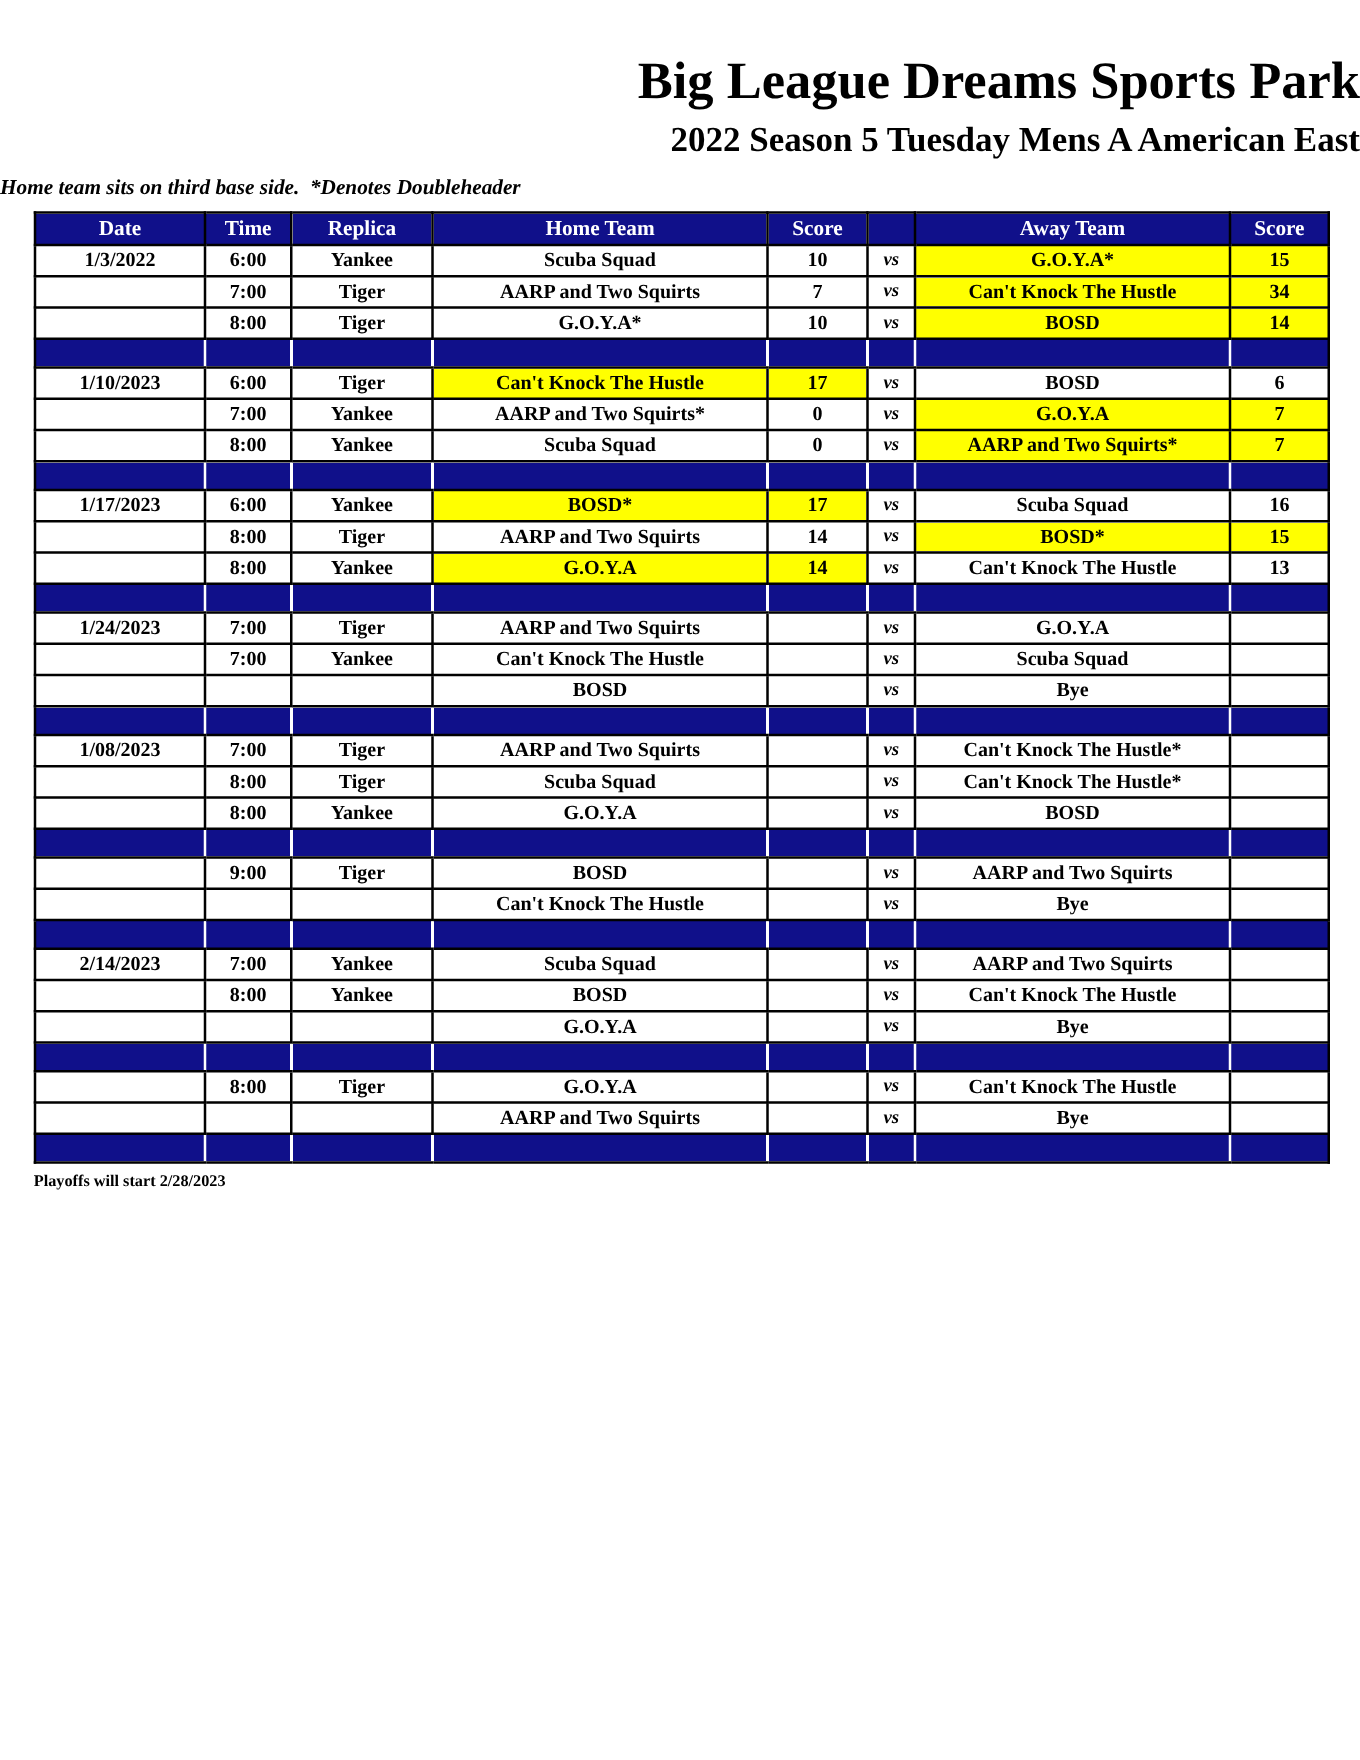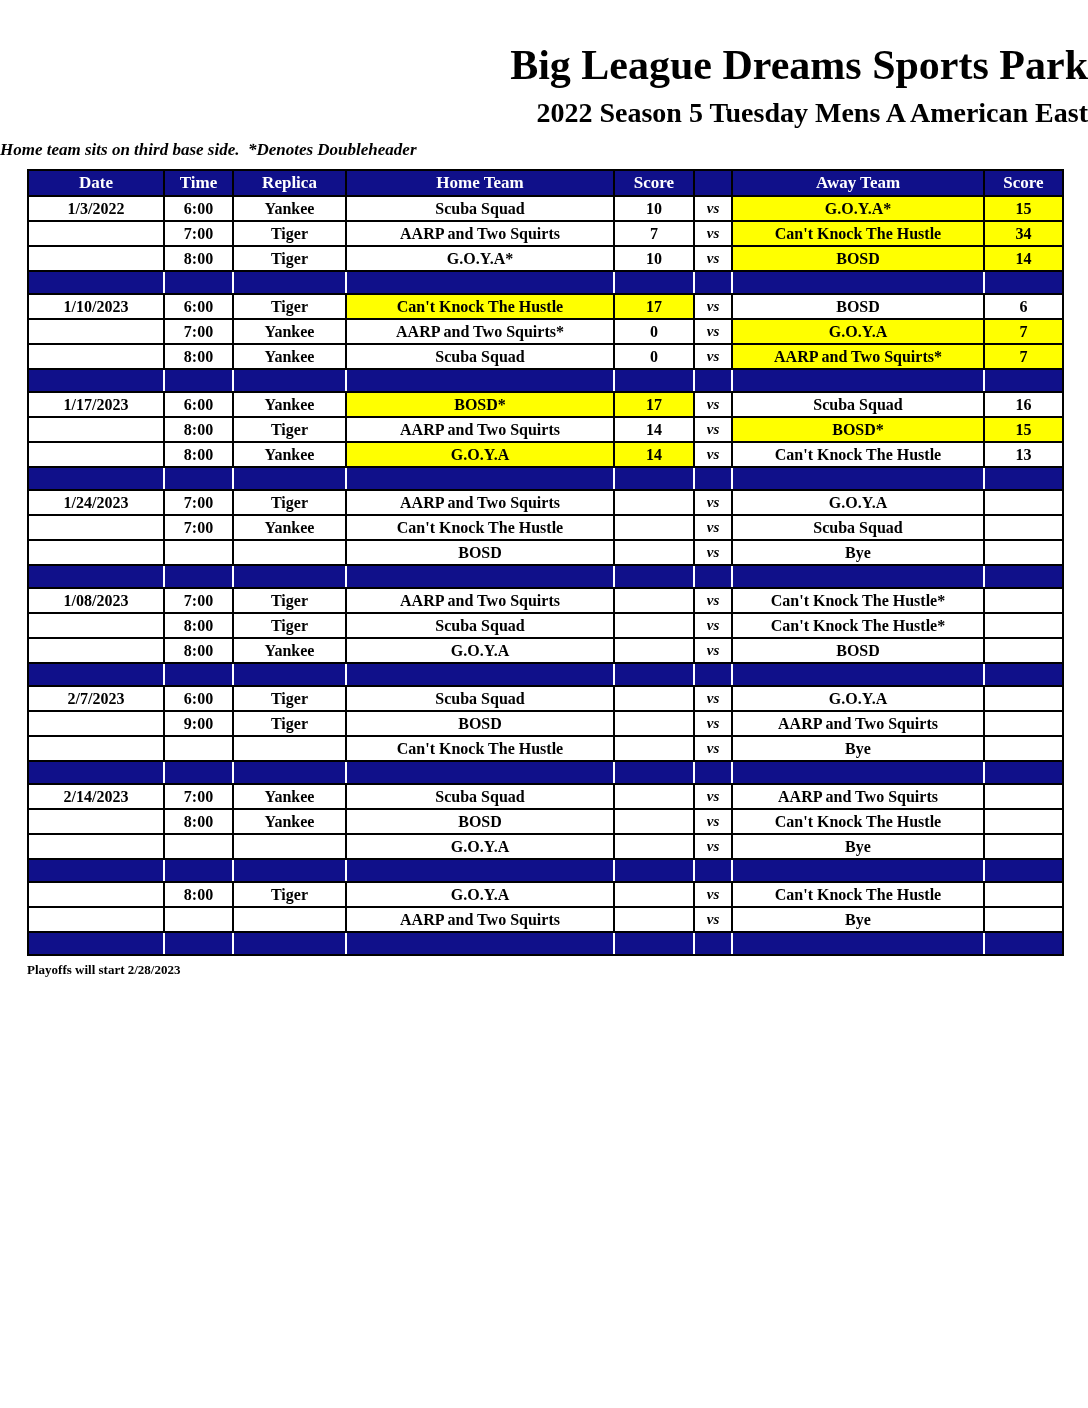--- a/index.html
+++ b/index.html
@@ -283,30 +283,20 @@
           <td></td>
           <td></td>
           <td></td>
           <td></td>
           <td></td>
           <td></td>
           <td></td>
           <td></td>
         </tr>
         <tr>
-          <td>2/7/2023</td>
-          <td>6:00</td>
-          <td>Tiger</td>
-          <td>Scuba Squad</td>
-          <td></td>
-          <td class="vs">vs</td>
-          <td>G.O.Y.A</td>
-          <td></td>
-        </tr>
-        <tr>
           <td></td>
           <td>9:00</td>
           <td>Tiger</td>
           <td>BOSD</td>
           <td></td>
           <td class="vs">vs</td>
           <td>AARP and Two Squirts</td>
           <td></td>
         </tr>
         <tr>

